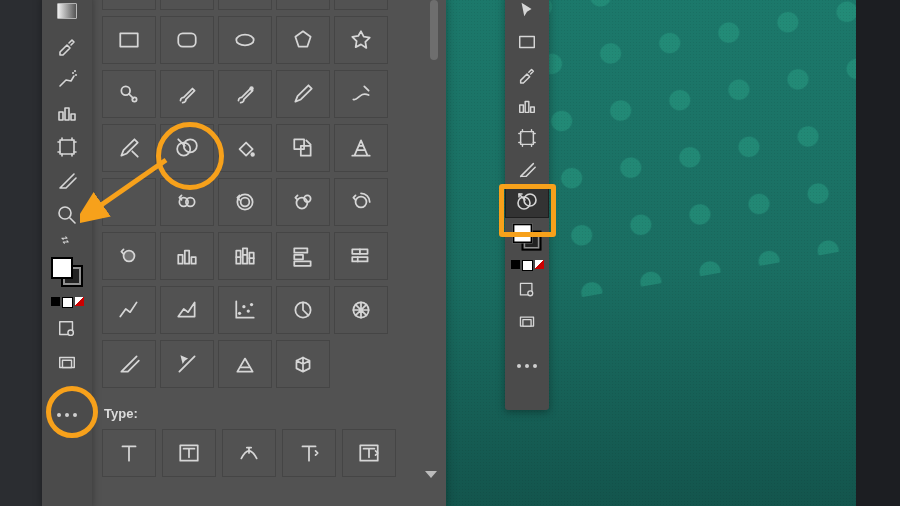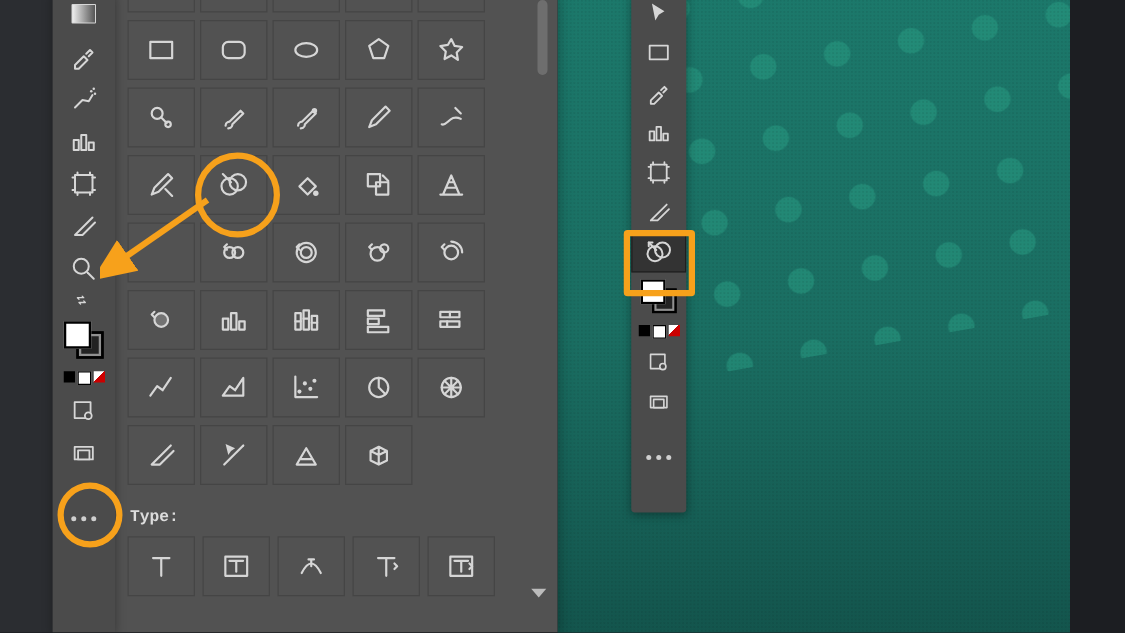--- a/index.html
+++ b/index.html
@@ -79,21 +79,21 @@
   position:absolute; left:92px; top:-6px; width:354px; height:512px;
   background:#525252; z-index:3; box-shadow: 0 2px 10px rgba(0,0,0,.35);
   overflow:hidden;
 }
 #tool-drawer .inner { position:absolute; left:10px; top:-32px; right:30px; bottom:0; }
 .tool-grid { display:grid; grid-template-columns: repeat(5, 52px); gap:6px 6px; }
 .tool-cell {
   width:52px; height:46px; display:flex; align-items:center; justify-content:center;
   border:1px solid #454545; color:#d6d6d6; cursor:pointer;
 }
-.group-label { margin:18px 0 8px 2px; font-weight:bold; color:#dcdcdc; font-size:13px;font-family:Liberation Mono, monospace; }
+.group-label { margin:18px 0 8px 2px; font-weight:bold; color:#dcdcdc; font-size:13px; }
 .type-row { display:flex; gap:6px; }
 
 
 #tool-drawer .scrollbar {
   position:absolute; right:8px; top:6px; width:8px; height:60px;
   background:#6e6e6e; border-radius:4px;
 }
 #tool-drawer .caret {
   position:absolute; right:9px; bottom:28px; width:0;height:0;
   border-left:6px solid transparent; border-right:6px solid transparent;

